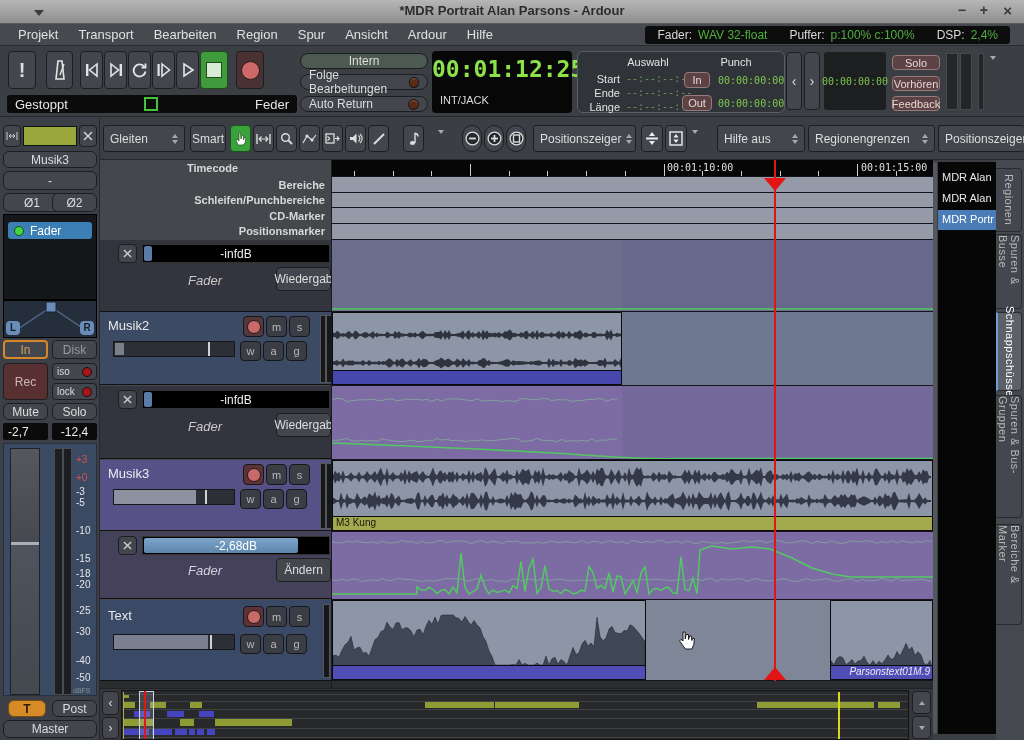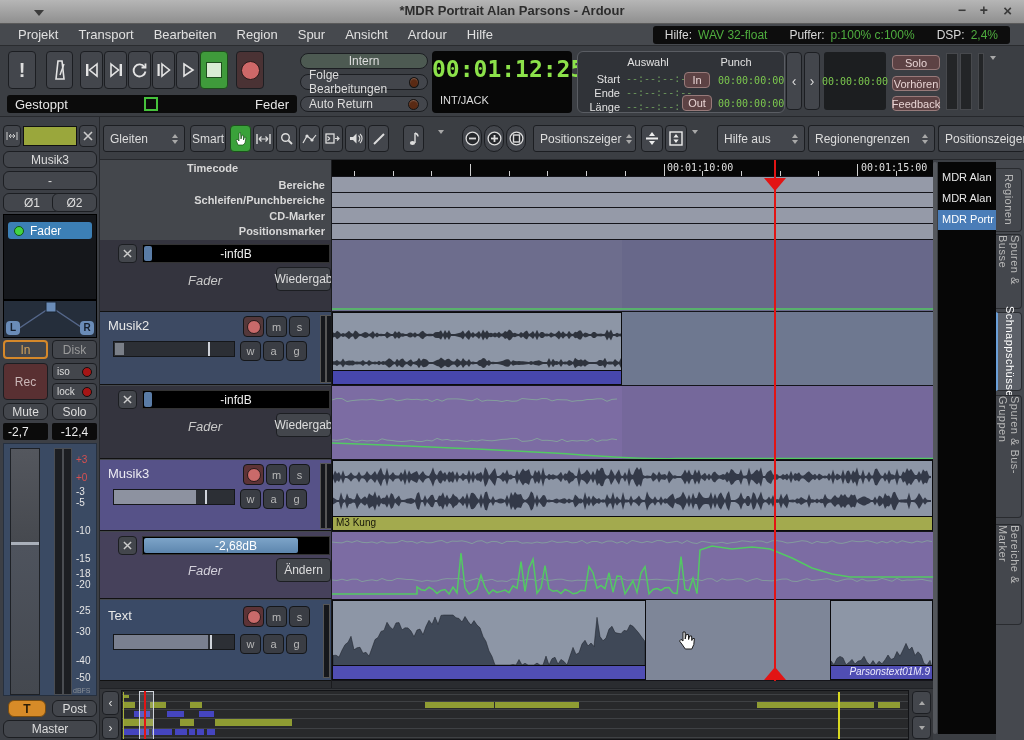--- a/index.html
+++ b/index.html
@@ -41,21 +41,21 @@
       <span style="padding: 0px 10px; font-size: 13px; color: rgb(224, 224, 224);">Projekt</span>
       <span style="padding: 0px 10px; font-size: 13px; color: rgb(224, 224, 224);">Transport</span>
       <span style="padding: 0px 10px; font-size: 13px; color: rgb(224, 224, 224);">Bearbeiten</span>
       <span style="padding: 0px 10px; font-size: 13px; color: rgb(224, 224, 224);">Region</span>
       <span style="padding: 0px 10px; font-size: 13px; color: rgb(224, 224, 224);">Spur</span>
       <span style="padding: 0px 10px; font-size: 13px; color: rgb(224, 224, 224);">Ansicht</span>
       <span style="padding: 0px 10px; font-size: 13px; color: rgb(224, 224, 224);">Ardour</span>
       <span style="padding: 0px 10px; font-size: 13px; color: rgb(224, 224, 224);">Hilfe</span>
     </div>
   <div class="abs" style="right:14px;top:2px;height:18px;background:#0d0d0d;border-radius:3px;display:flex;align-items:center;gap:6px;padding:0 12px;font-size:12px;color:#d8d8d8;">
-    <span>Hilfe:</span>
+    <span>Fader:</span>
     <span style="color:#4fae3f;">WAV 32-float</span>
     <span style="width:10px;"></span>
     <span>Puffer:</span>
     <span style="color:#4fae3f;">p:100% c:100%</span>
     <span style="width:10px;"></span>
     <span>DSP:</span>
     <span style="color:#4fae3f;">2,4%</span>
   </div>
 </div>
 

